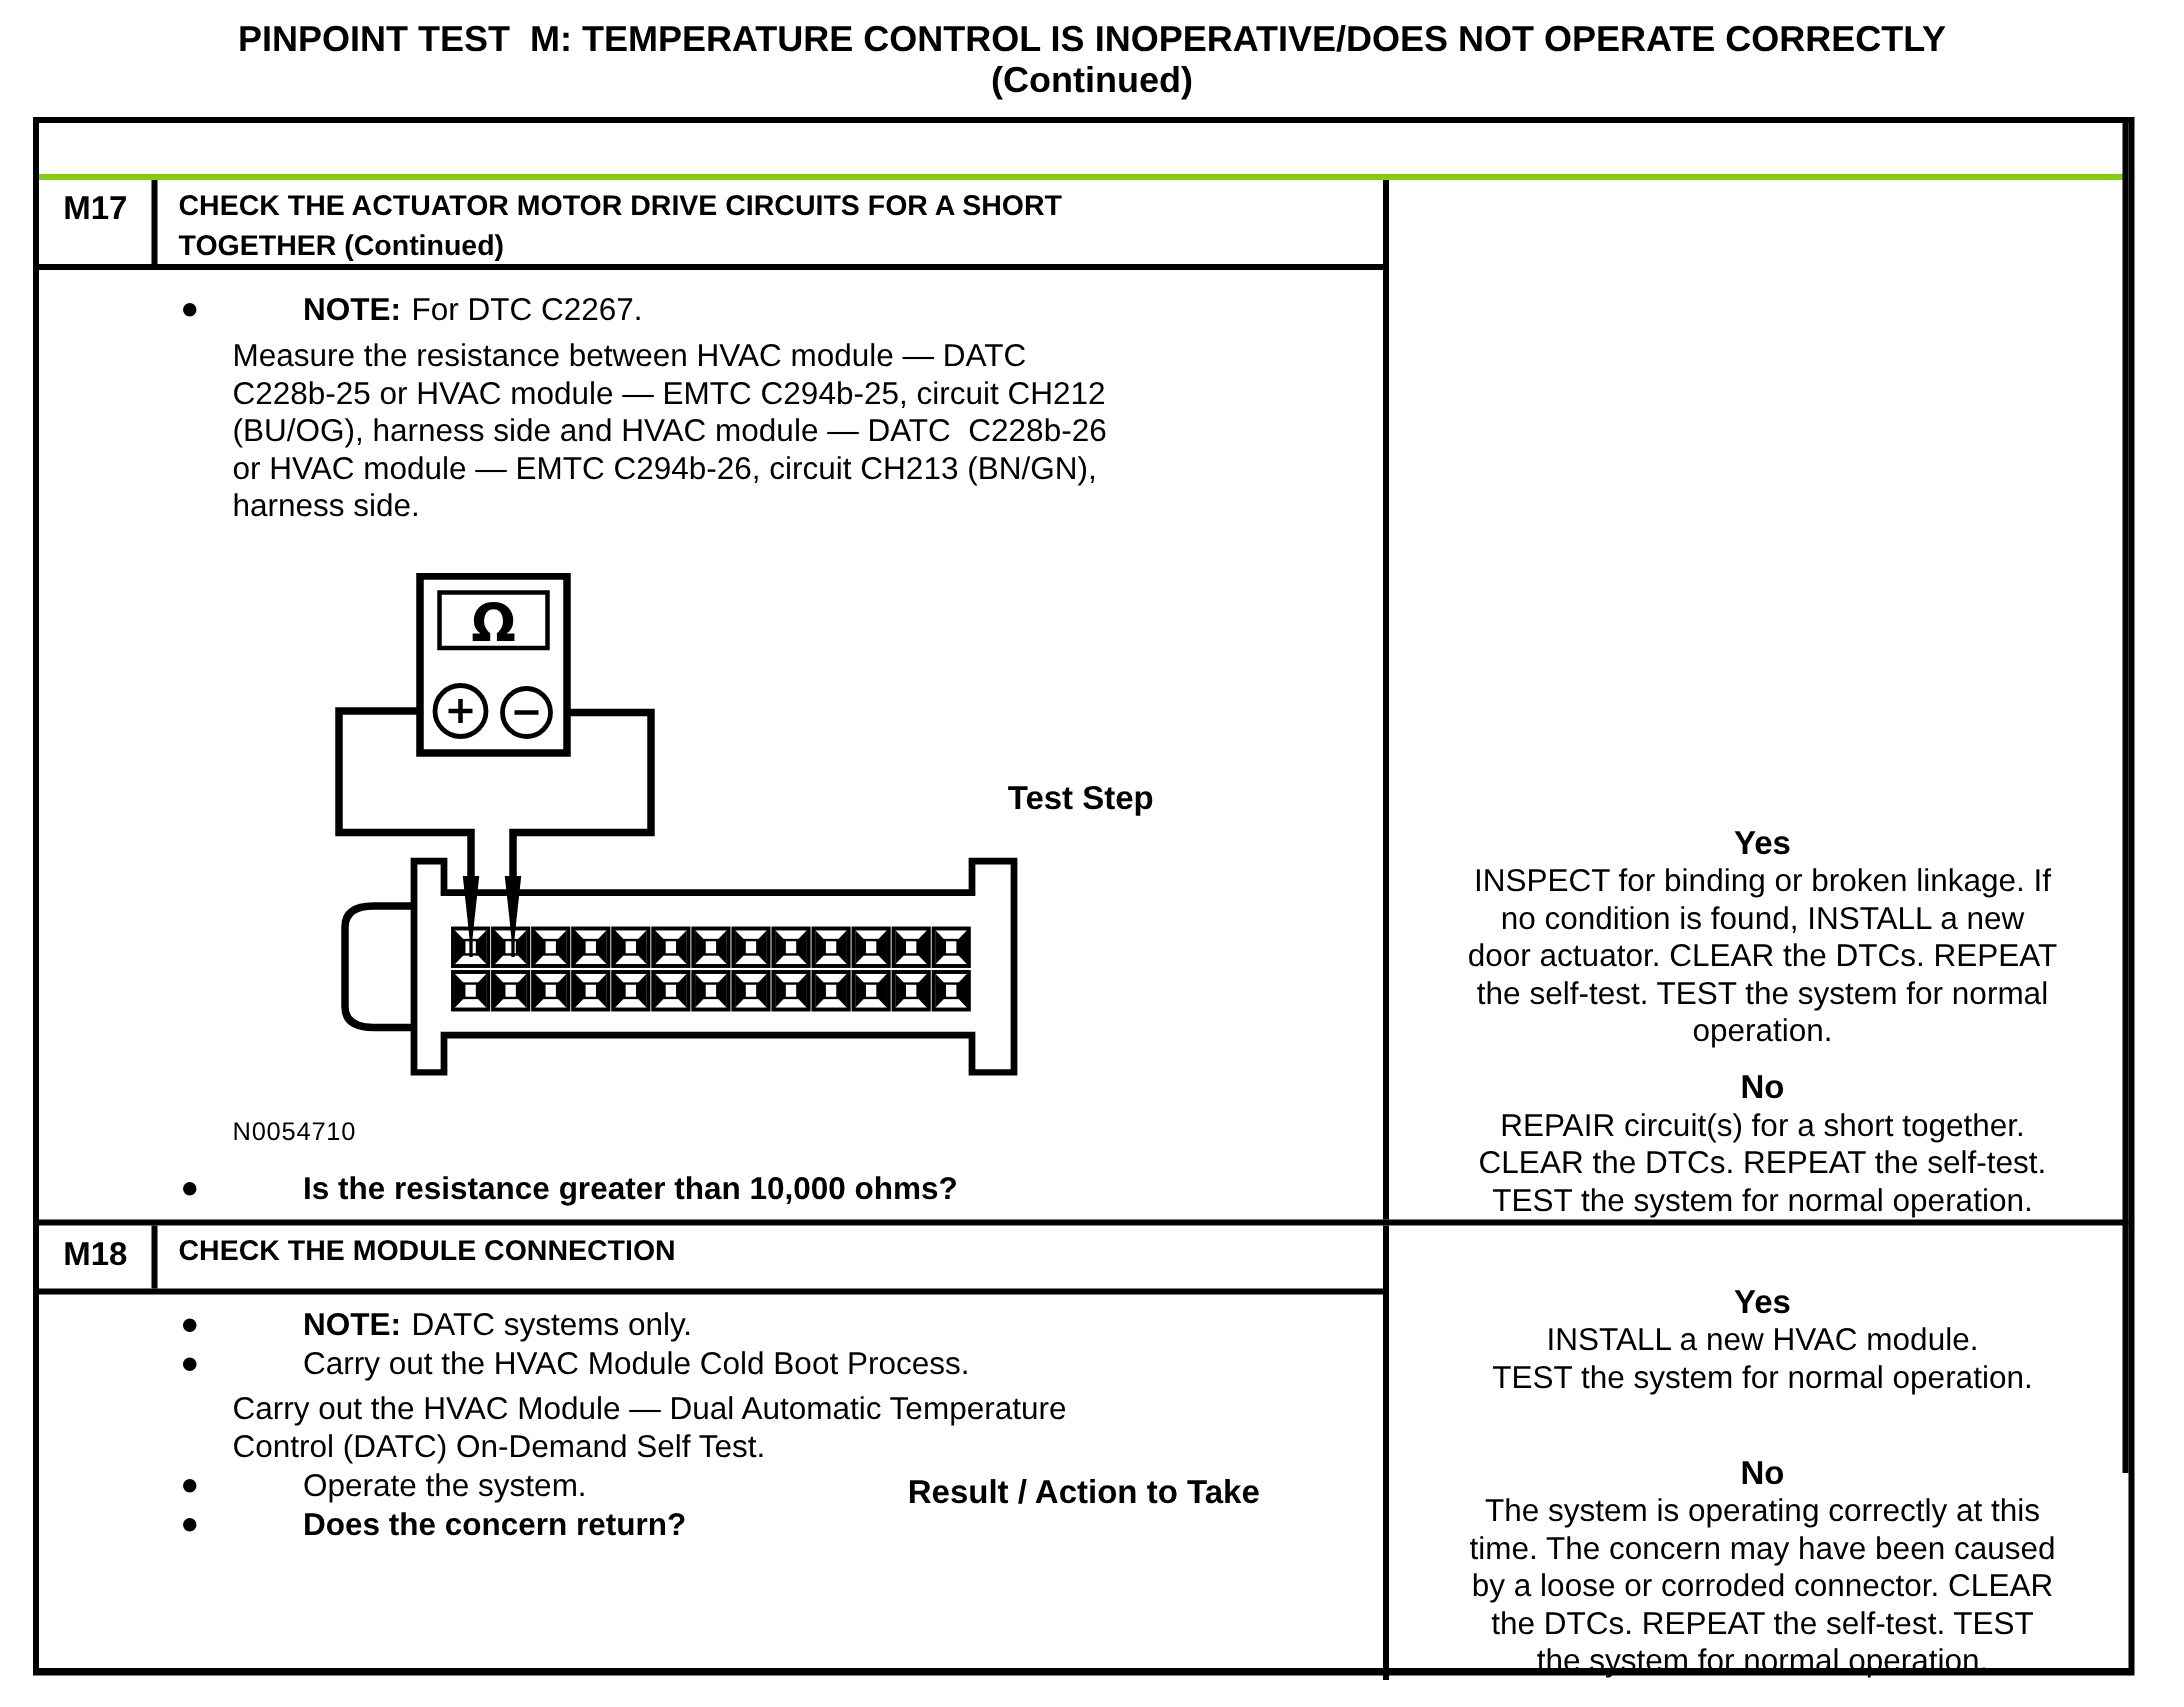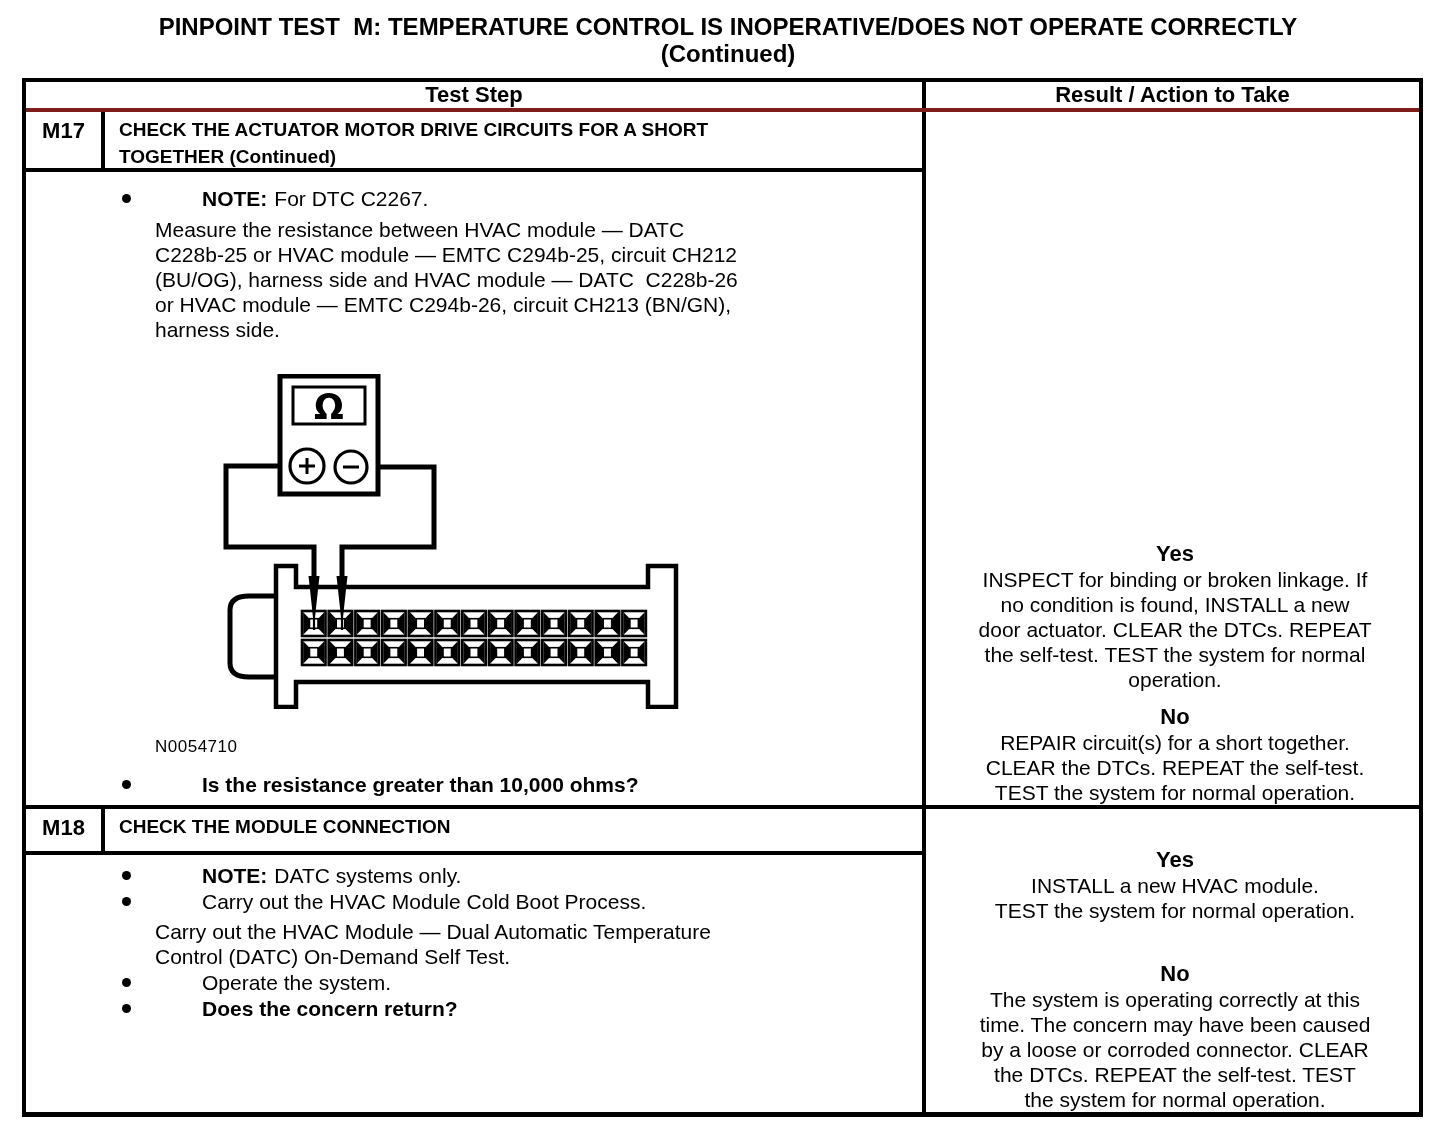--- a/index.html
+++ b/index.html
@@ -9,21 +9,21 @@
   }
   .title{padding-top:13px;text-align:center;font-weight:bold;font-size:24px;line-height:27px;}
   .pre{white-space:pre;}
   .prelines{white-space:pre-line;}
 
   .doc-table{
     position:absolute;left:22px;top:78px;width:1401px;height:1039px;
     box-sizing:border-box;border:4px solid #000;border-bottom-width:5px;
     display:flex;flex-direction:column;
   }
-  .thead{display:flex;height:34px;border-bottom:4px solid #7f1d1d;}
+  .thead{display:flex;height:34px;border-bottom:4px solid #84cc16;flex-direction:column;}
   .lcol{flex:0 0 900px;box-sizing:border-box;border-right:4px solid #000;justify-content:space-between;}
   .rcol{flex:1;box-sizing:border-box;text-align:center;}
   .th{display:flex;align-items:center;justify-content:center;font-weight:bold;font-size:22px;}
 
   .trow{display:flex;}
   #row-m17{height:695px;}
   #row-m18{flex:1;border-top:4px solid #000;}
   .trow .lcol{display:flex;flex-direction:column;}
 
   .steprow{display:flex;box-sizing:border-box;border-bottom:4px solid #000;}

